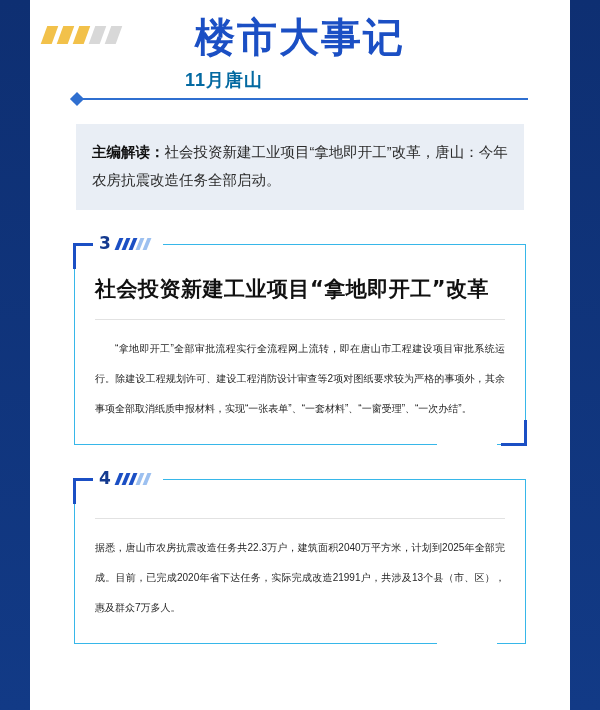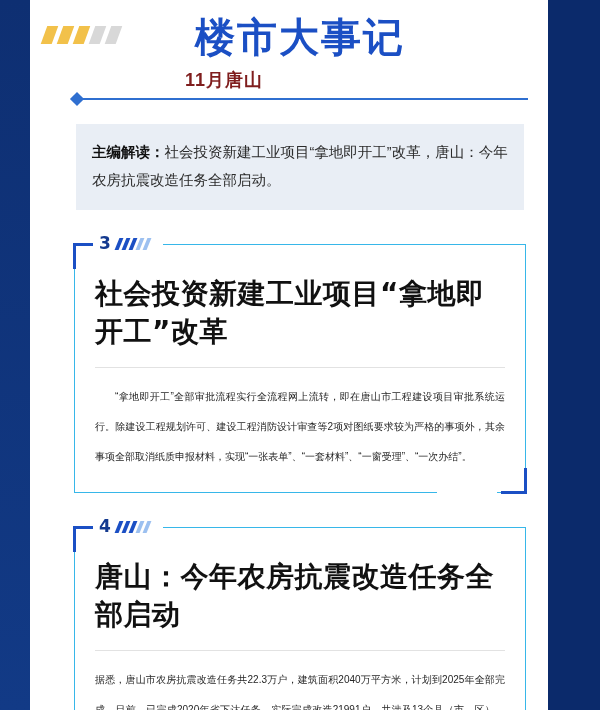--- a/index.html
+++ b/index.html
@@ -4,21 +4,21 @@
 <style>
   * { box-sizing: border-box; margin: 0; padding: 0; }
   html, body {
     width: 600px;
     height: 710px;
     font-family: "Liberation Sans", sans-serif;
     background: #0b2a6b;
   }
   .page {
     position: relative;
-    width: 548px;
+    width: 600px;
     height: 710px;
     overflow: hidden;
     background: linear-gradient(180deg, #0e2f72 0%, #123a86 100%);
   }
   
   .sheet {
     position: absolute;
     left: 30px;
     top: 0;
     width: 540px;
@@ -65,21 +65,21 @@
   .sub-row {
     position: absolute;
     left: 0; right: 0;
     top: 62px;
     text-align: center;
   }
   .sub-red {
     position: absolute;
     left: 155px;
     top: 6px;
-    color: #7f1d1d;
+    color: #0369a1;
     font-weight: bold;
     font-size: 18px;
     letter-spacing: 1px;
   }
   .hr-blue {
     position: absolute;
     left: 42px;
     right: 42px;
     top: 98px;
     height: 2px;
@@ -152,21 +152,21 @@
   .dashes i {
     display: block;
     width: 4px;
     height: 12px;
     background: #1b4fc4;
   }
   .dashes i:nth-child(4),
   .dashes i:nth-child(5) { background: #9cc0f0; }
   .art-title {
     font-family: "DejaVu Sans", sans-serif;
-    font-size: 28px;
+    font-size: 21px;
     font-weight: bold;
     color: #111;
     letter-spacing: 0.5px;
     margin: 8px 0 4px 0;
   }
   .art-rule {
     height: 1px;
     background: #e2e2e2;
     margin: 16px 0 14px 0;
   }
@@ -230,19 +230,18 @@
       <div class="num-row">
         <span class="num">4</span>
         <span class="dashes">
             <i></i>
             <i></i>
             <i></i>
             <i></i>
             <i></i>
           </span>
       </div>
-      <div class="art-title">唐山：今年农房抗震改造任务全部启动</div>
       <div class="art-rule"></div>
       <p class="art-body noindent">据悉，唐山市农房抗震改造任务共22.3万户，建筑面积2040万平方米，计划到2025年全部完成。目前，已完成2020年省下达任务，实际完成改造21991户，共涉及13个县（市、区），惠及群众7万多人。</p>
     </div>
 
   </div>
 </div>
 
 </body></html>

